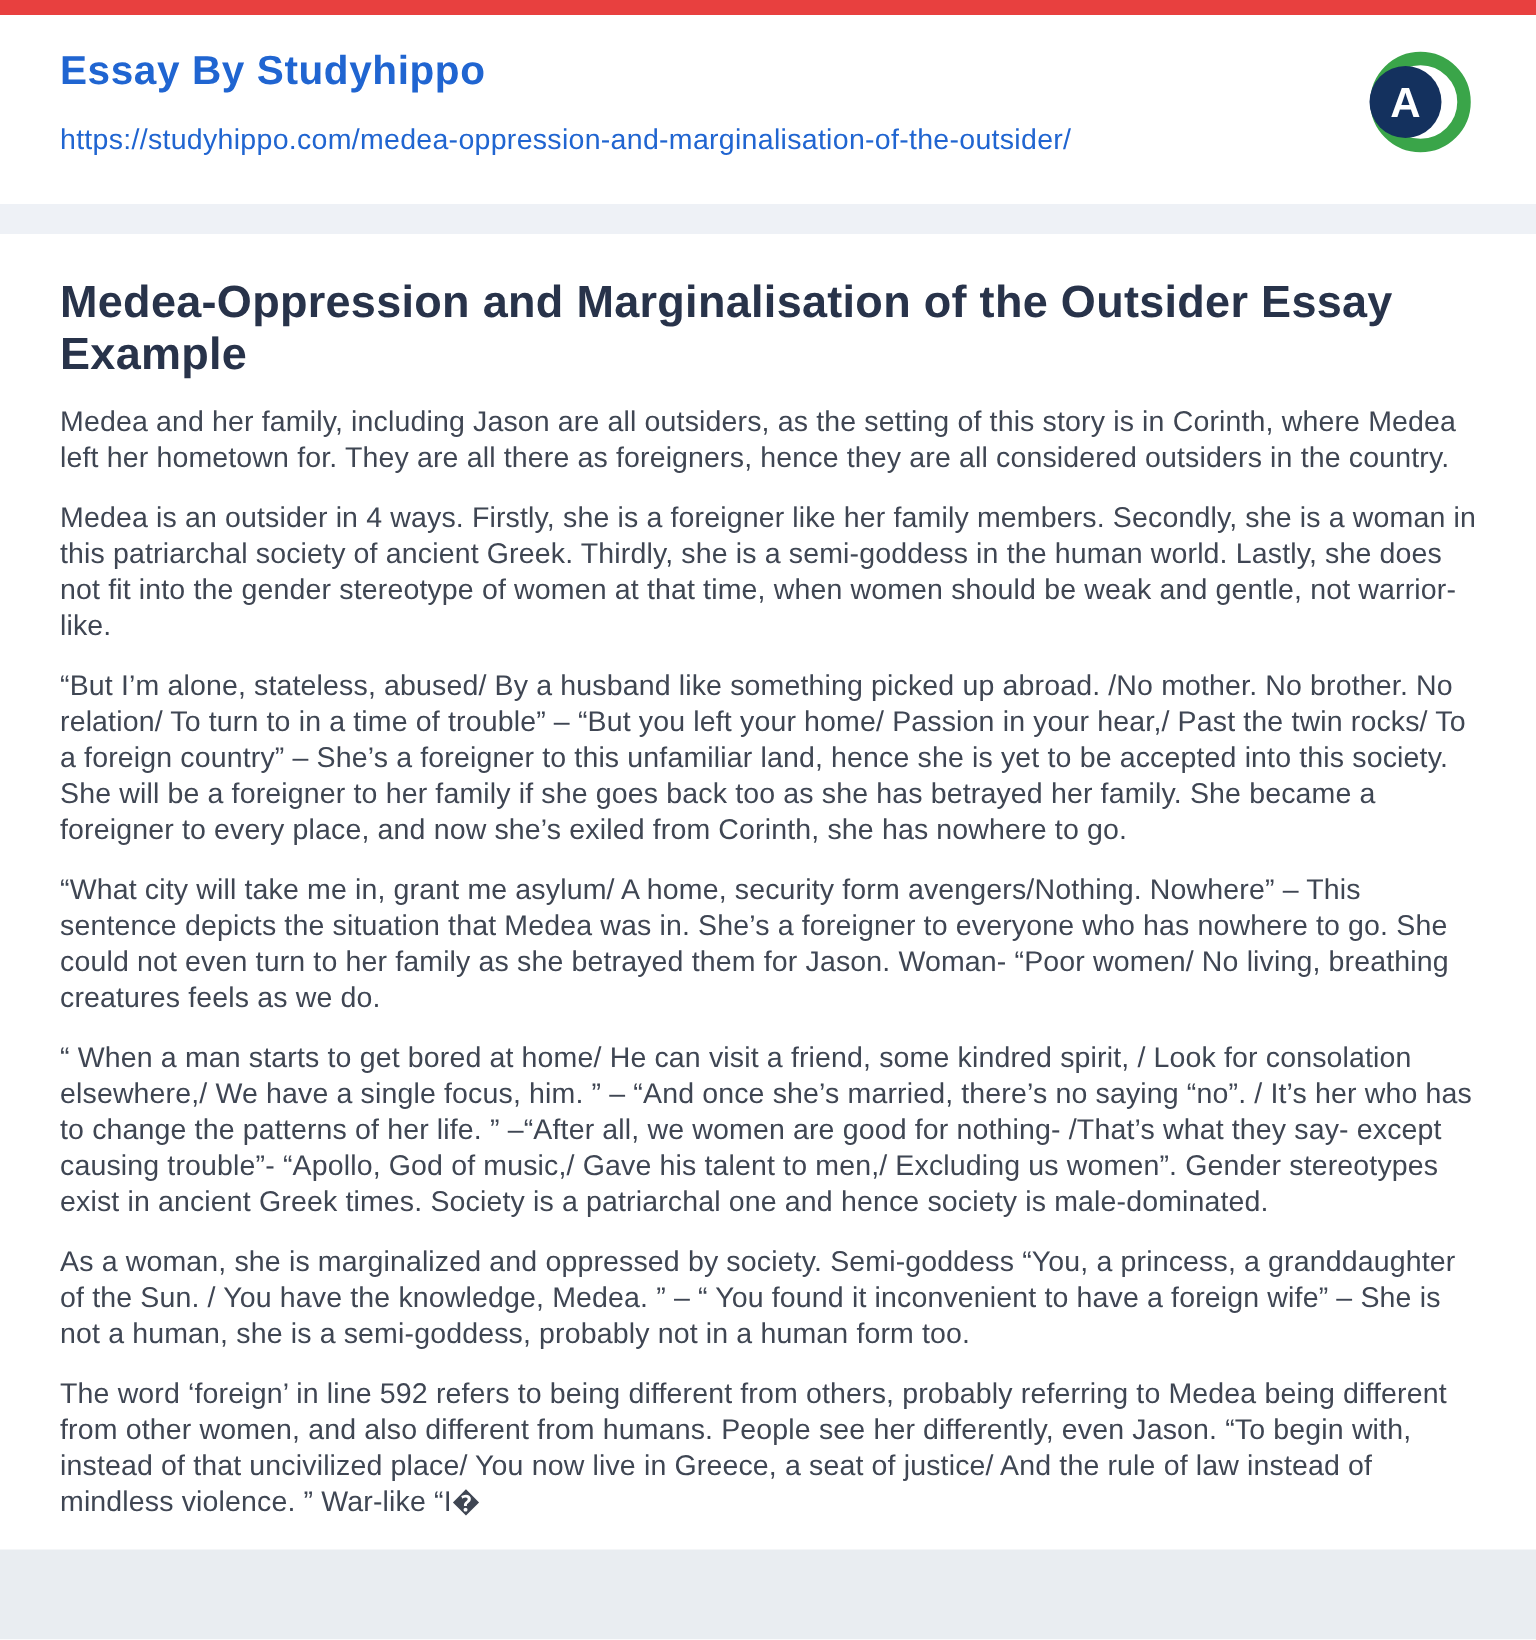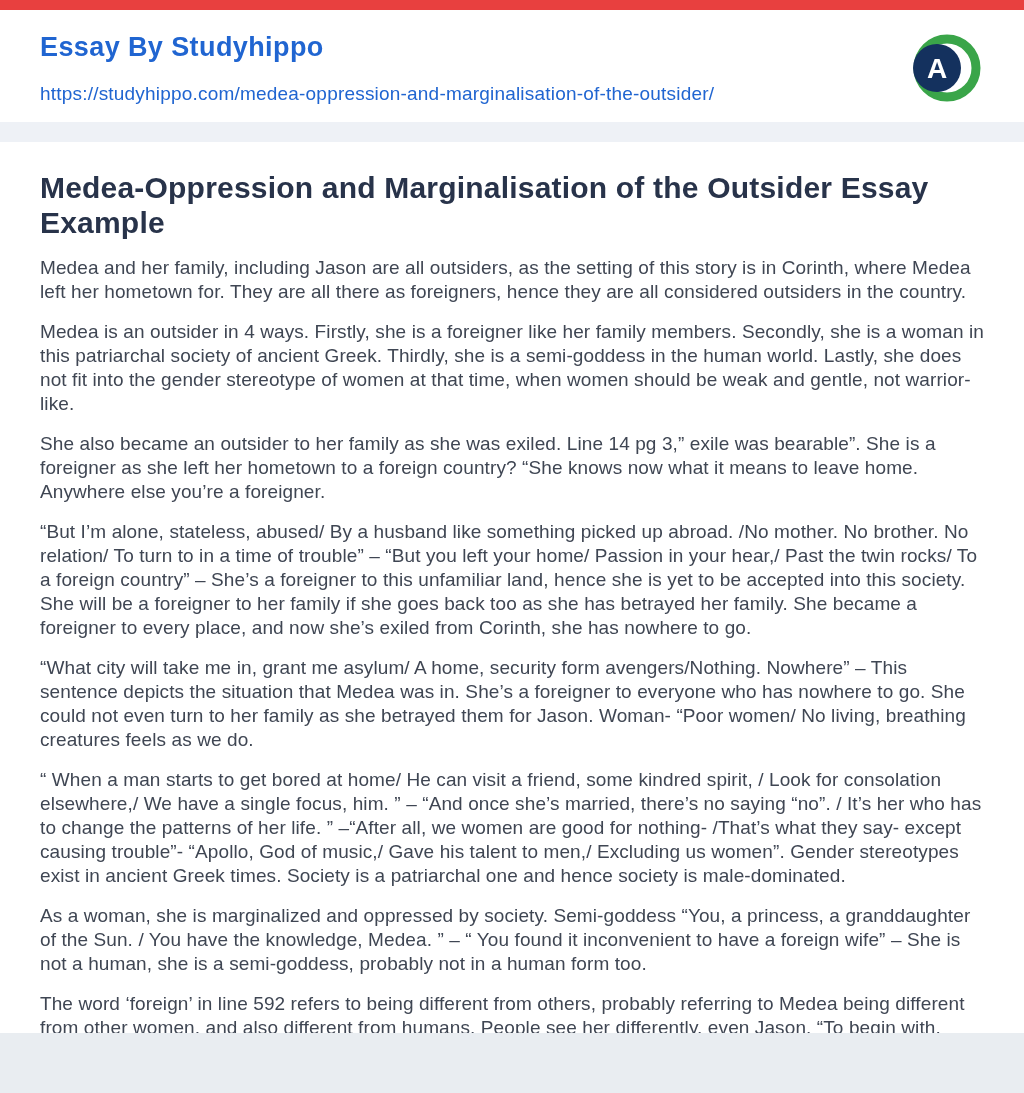--- a/index.html
+++ b/index.html
@@ -17,21 +17,21 @@
   body{
     width:1024px;height:1093px;
     background:#ffffff;
     font-family:"Liberation Sans", sans-serif;
     display:flex;flex-direction:column;
     overflow:hidden;
   }
   .top-bar{height:10px;background:var(--top-bar);flex:0 0 auto;}
   header{
     display:flex;justify-content:space-between;align-items:center;
-    padding:20px 40px 16px 40px;flex:0 0 auto;
+    padding:20px 40px 30px 40px;flex:0 0 auto;
   }
   .header-text{display:flex;flex-direction:column;}
   .site-title{
     color:var(--brand-blue);
     font-size:27px;font-weight:bold;letter-spacing:.4px;
     margin:0 0 20px 0;
   }
   .article-url{
     color:var(--brand-blue);
     font-size:19px;text-decoration:none;letter-spacing:.2px;
@@ -72,21 +72,20 @@
     </svg>
   </div>
 </header>
 
 <div class="header-divider"></div>
 
 <main>
   <h1 class="article-title">Medea-Oppression and Marginalisation of the Outsider Essay Example</h1>
   <p class="essay-paragraph">Medea and her family, including Jason are all outsiders, as the setting of this story is in Corinth, where Medea left her hometown for. They are all there as foreigners, hence they are all considered outsiders in the country.</p>
   <p class="essay-paragraph">Medea is an outsider in 4 ways. Firstly, she is a foreigner like her family members. Secondly, she is a woman in this patriarchal society of ancient Greek. Thirdly, she is a semi-goddess in the human world. Lastly, she does not fit into the gender stereotype of women at that time, when women should be weak and gentle, not warrior-like.</p>
-  <p class="essay-paragraph">She also became an outsider to her family as she was exiled. Line 14 pg 3,” exile was bearable”. She is a foreigner as she left her hometown to a foreign country? “She knows now what it means to leave home. Anywhere else you’re a foreigner.</p>
   <p class="essay-paragraph">“But I’m alone, stateless, abused/ By a husband like something picked up abroad. /No mother. No brother. No relation/ To turn to in a time of trouble” – “But you left your home/ Passion in your hear,/ Past the twin rocks/ To a foreign country” – She’s a foreigner to this unfamiliar land, hence she is yet to be accepted into this society. She will be a foreigner to her family if she goes back too as she has betrayed her family. She became a foreigner to every place, and now she’s exiled from Corinth, she has nowhere to go.</p>
   <p class="essay-paragraph">“What city will take me in, grant me asylum/ A home, security form avengers/Nothing. Nowhere” – This sentence depicts the situation that Medea was in. She’s a foreigner to everyone who has nowhere to go. She could not even turn to her family as she betrayed them for Jason. Woman- “Poor women/ No living, breathing creatures feels as we do.</p>
   <p class="essay-paragraph">“ When a man starts to get bored at home/ He can visit a friend, some kindred spirit, / Look for consolation elsewhere,/ We have a single focus, him. ” – “And once she’s married, there’s no saying “no”. / It’s her who has to change the patterns of her life. ” –“After all, we women are good for nothing- /That’s what they say- except causing trouble”- “Apollo, God of music,/ Gave his talent to men,/ Excluding us women”. Gender stereotypes exist in ancient Greek times. Society is a patriarchal one and hence society is male-dominated.</p>
   <p class="essay-paragraph">As a woman, she is marginalized and oppressed by society. Semi-goddess “You, a princess, a granddaughter of the Sun. / You have the knowledge, Medea. ” – “ You found it inconvenient to have a foreign wife” – She is not a human, she is a semi-goddess, probably not in a human form too.</p>
   <p class="essay-paragraph">The word ‘foreign’ in line 592 refers to being different from others, probably referring to Medea being different from other women, and also different from humans. People see her differently, even Jason. “To begin with, instead of that uncivilized place/ You now live in Greece, a seat of justice/ And the rule of law instead of mindless violence. ” War-like “I�</p>
 </main>
 
 <footer></footer>
 
 </body></html>

